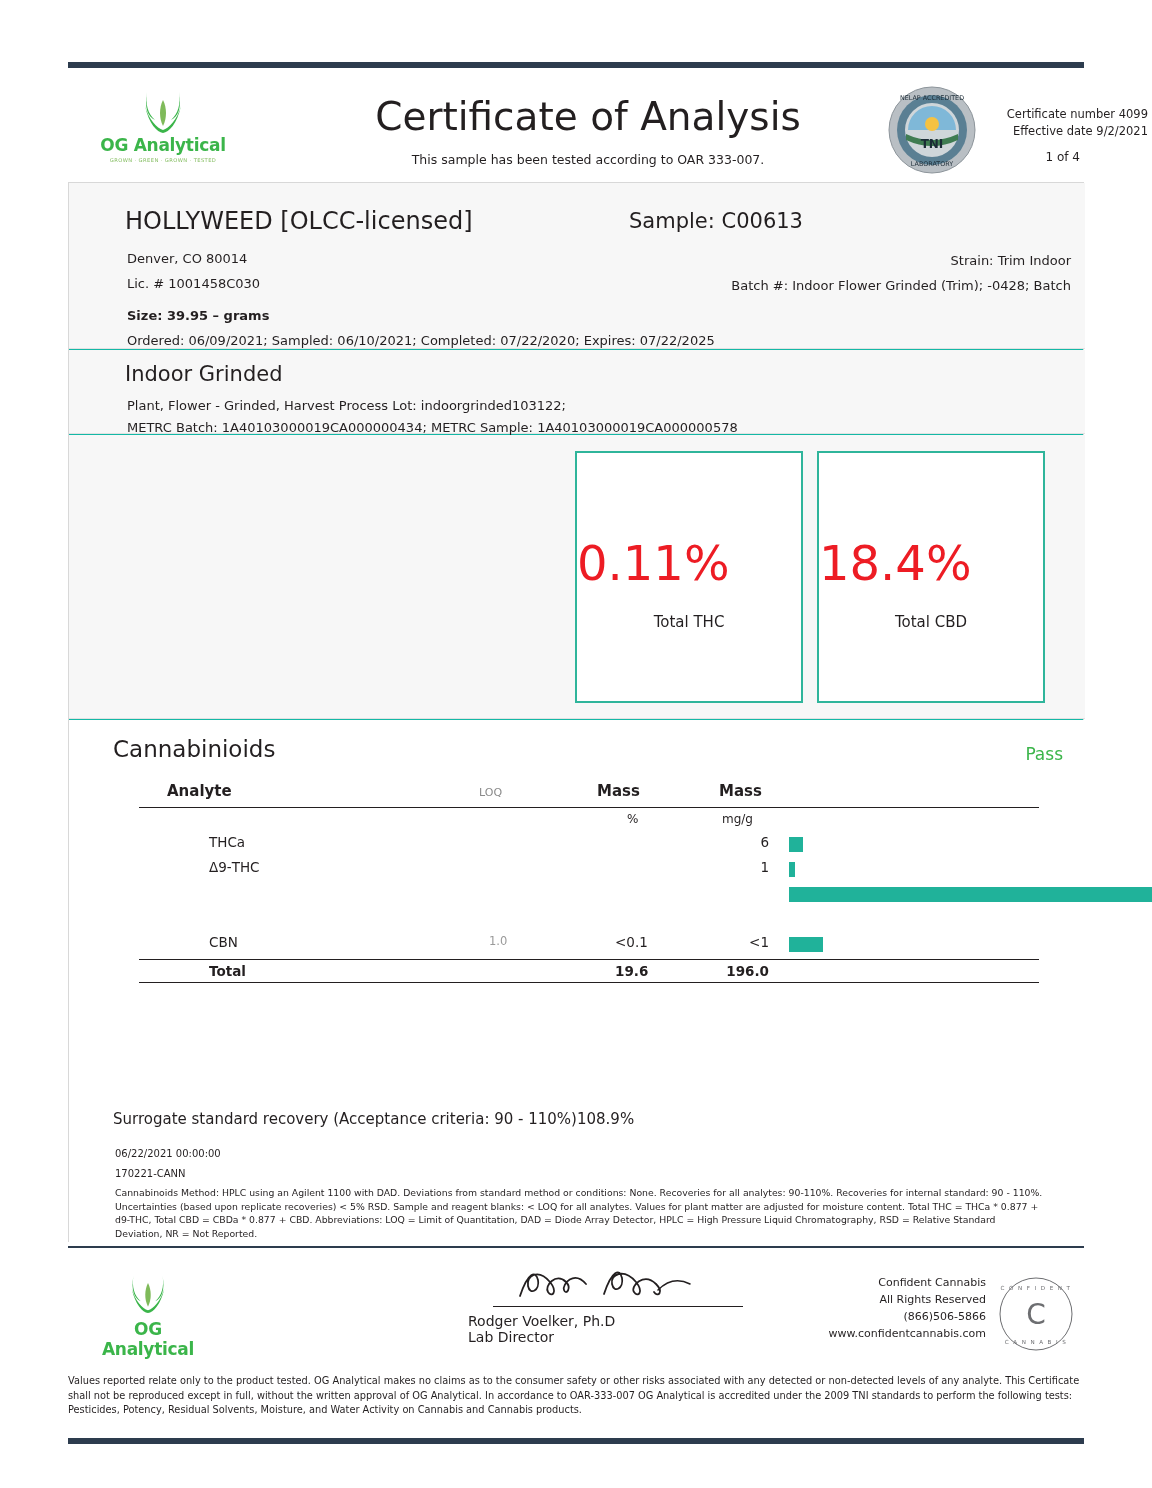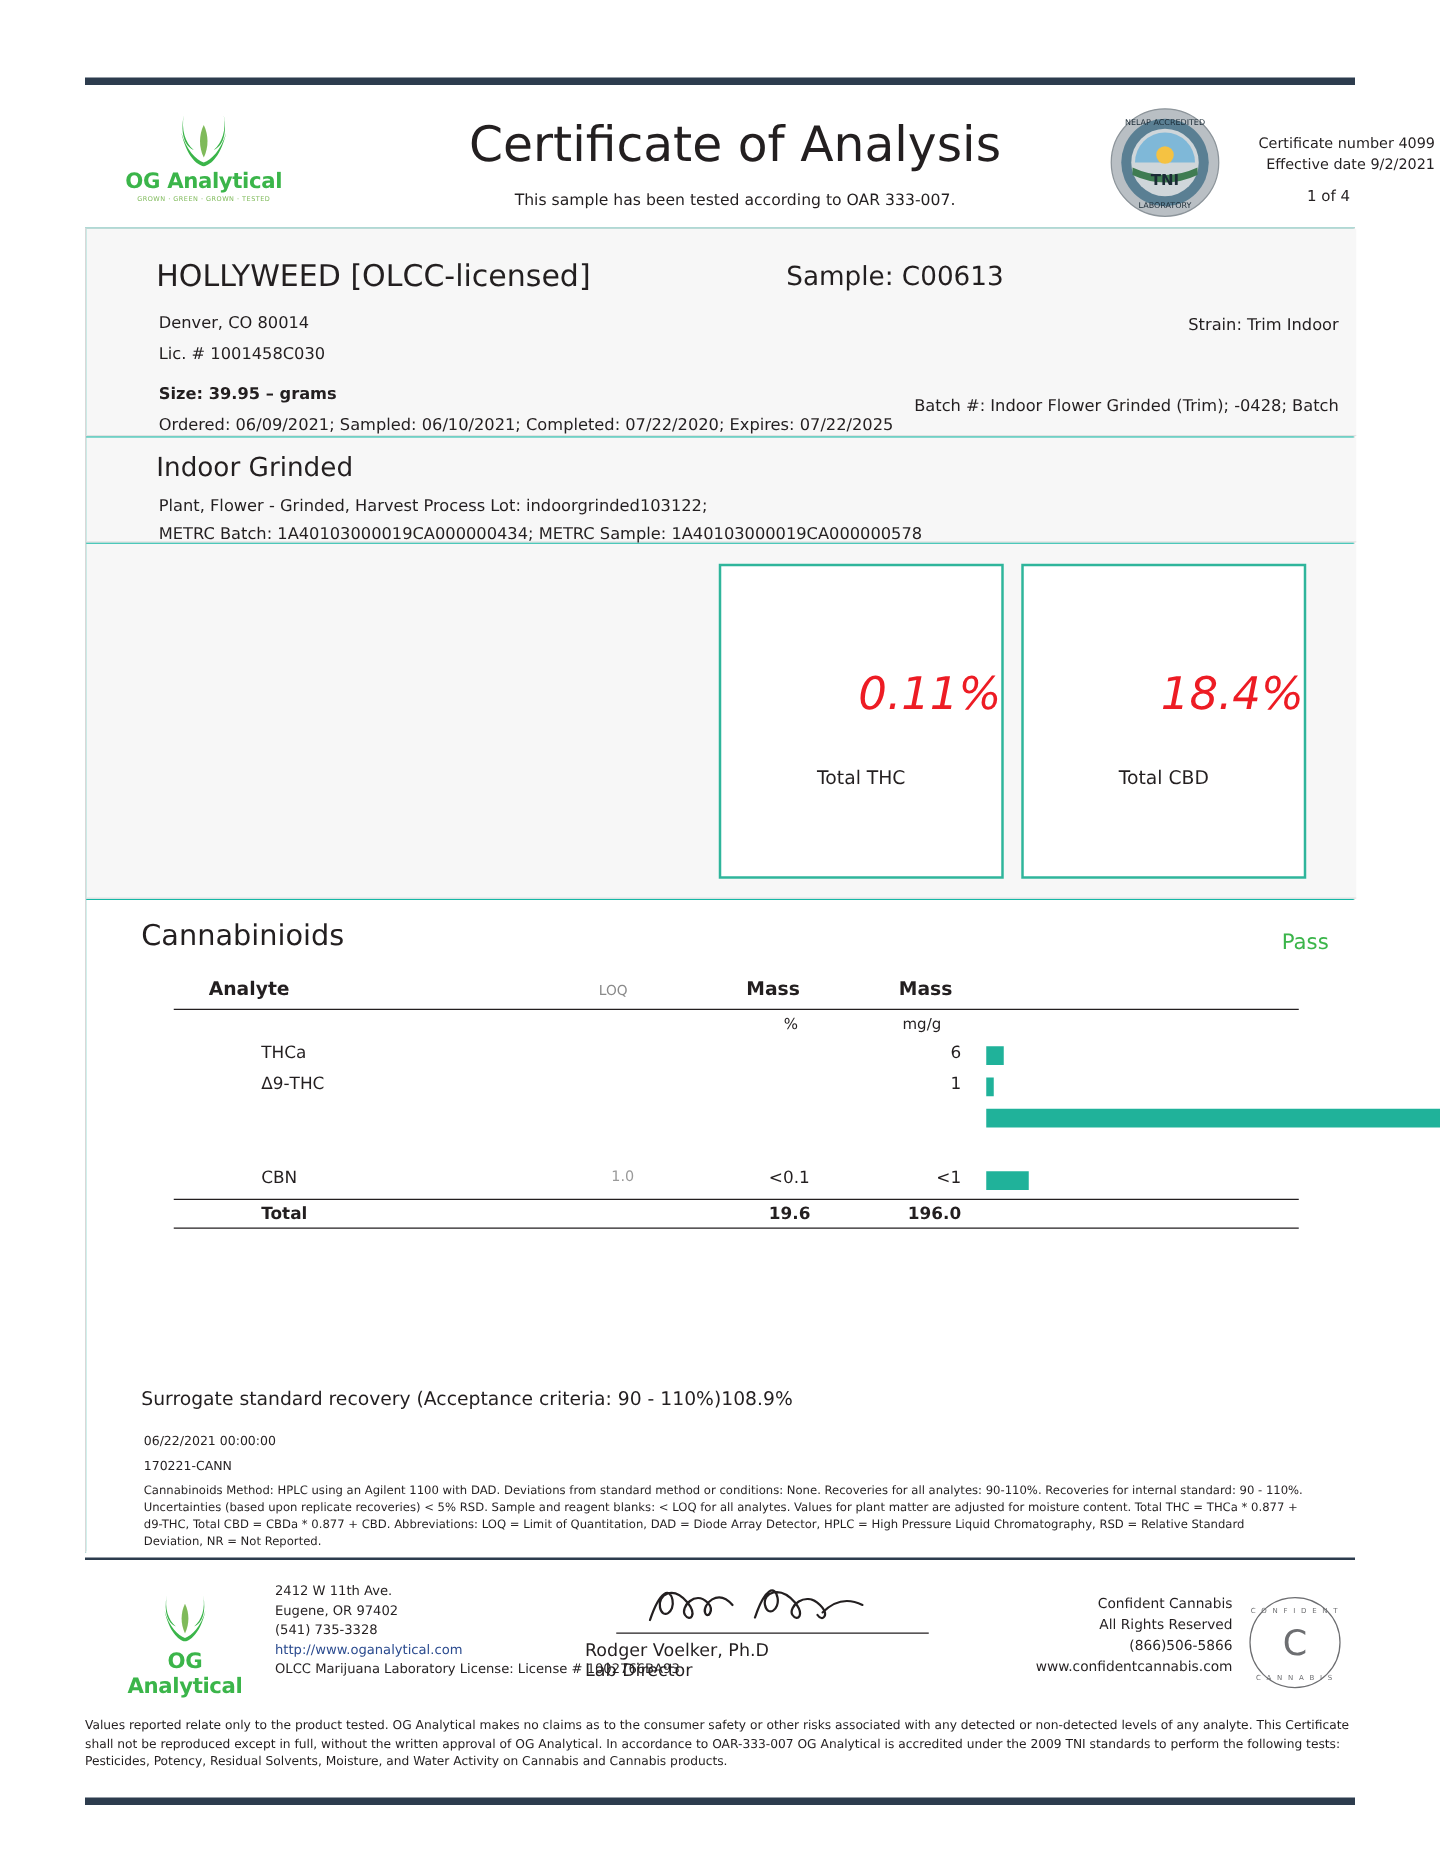--- a/index.html
+++ b/index.html
@@ -92,40 +92,40 @@
     position: absolute; left: 560px; top: 26px;
     font-size: 21px; color: #231f20;
   }
   .client-line { position: absolute; left: 58px; font-size: 13px; color: #231f20; }
   .cl1 { top: 68px; }
   .cl2 { top: 93px; }
   .cl3 { top: 125px; font-weight: bold; }
   .cl4 { top: 150px; }
   .right-line { position: absolute; right: 14px; font-size: 13px; color: #231f20; text-align: right; white-space: nowrap; }
   .rl1 { top: 70px; }
-  .rl2 { top: 95px; margin-top: 40px; }
+  .rl2 { top: 95px; }
 
   
   .b-product { top: 167px; height: 84px; }
   .product-name { position: absolute; left: 56px; top: 12px; font-size: 21px; color: #231f20; }
   .product-line { position: absolute; left: 58px; font-size: 13px; color: #231f20; }
   .pl1 { top: 48px; }
   .pl2 { top: 70px; }
 
   
   .b-results { top: 252px; height: 284px; background: #f7f7f7; }
   .big-box {
     position: absolute; top: 16px; width: 228px; height: 252px;
     border: 2px solid #2fb59b; background: #ffffff;
   }
   .big-box.one { left: 506px; }
   .big-box.two { left: 748px; }
   .big-val {
     position: absolute; left: 0; top: 82px; width: 100%;
-    text-align: right; font-size: 36px; color: #ed1c24; font-style: italic;
+    text-align: left; font-size: 48px; color: #ed1c24;
   }
   .big-lbl {
     position: absolute; left: 0; top: 160px; width: 100%;
     text-align: center; font-size: 15px; color: #231f20;
   }
 
   
   .b-cann { top: 537px; height: 523px; background: #ffffff; border-bottom: none; }
   .sect-title { position: absolute; left: 44px; top: 16px; font-size: 23px; color: #231f20; }
   .sect-pass { position: absolute; right: 22px; top: 24px; font-size: 17px; color: #3bb54a; }
@@ -336,27 +336,20 @@
         <svg width="48" height="40" viewBox="0 0 48 44">
           <path d="M8 2 C6 14 9 24 16 30 L20 21 L16 30 C9 27 5 18 8 2 Z" fill="#3bb54a"></path>
           <path d="M40 2 C42 14 39 24 32 30 L28 21 L32 30 C39 27 43 18 40 2 Z" fill="#3bb54a"></path>
           <path d="M24 10 C20 18 20 28 24 36 C28 28 28 18 24 10 Z" fill="#7fba5a"></path>
           <path d="M6 16 C10 30 18 38 24 40 C30 38 38 30 42 16 C38 34 30 42 24 43 C18 42 10 34 6 16 Z" fill="#3bb54a"></path>
         </svg>
       </div>
       <div class="logo-text">OG Analytical</div>
     </div>
 
-    <div class="f-addr">
-      <div>2412 W 11th Ave.</div>
-      <div>Eugene, OR 97402</div>
-      <div>(541) 735-3328</div>
-      <div class="f-link">http://www.oganalytical.com</div>
-      <div>OLCC Marijuana Laboratory License: License # 1002766BA93</div>
-    </div>
 
     <div class="sig-wrap">
       <svg class="sig-svg" width="220" height="46" viewBox="0 0 220 46">
         <path d="M12 34 C20 10 28 8 30 18 C32 28 22 34 20 24 C18 14 30 6 42 20 C50 30 44 36 40 30 C36 24 48 10 58 20 C64 26 58 34 56 28 C54 22 66 8 78 22" fill="none" stroke="#231f20" stroke-width="1.8" stroke-linecap="round"></path>
         <path d="M96 32 C104 8 112 6 114 16 C116 26 106 32 104 22 C102 12 116 6 128 20 C136 30 130 36 126 30 C122 24 136 10 148 22 C156 30 150 36 146 30" fill="none" stroke="#231f20" stroke-width="1.8" stroke-linecap="round"></path>
         <path d="M150 28 C160 18 170 16 182 22" fill="none" stroke="#231f20" stroke-width="1.6" stroke-linecap="round"></path>
       </svg>
       <div class="sig-line"></div>
       <div class="sig-name">Rodger Voelker, Ph.D</div>
       <div class="sig-role">Lab Director</div>

